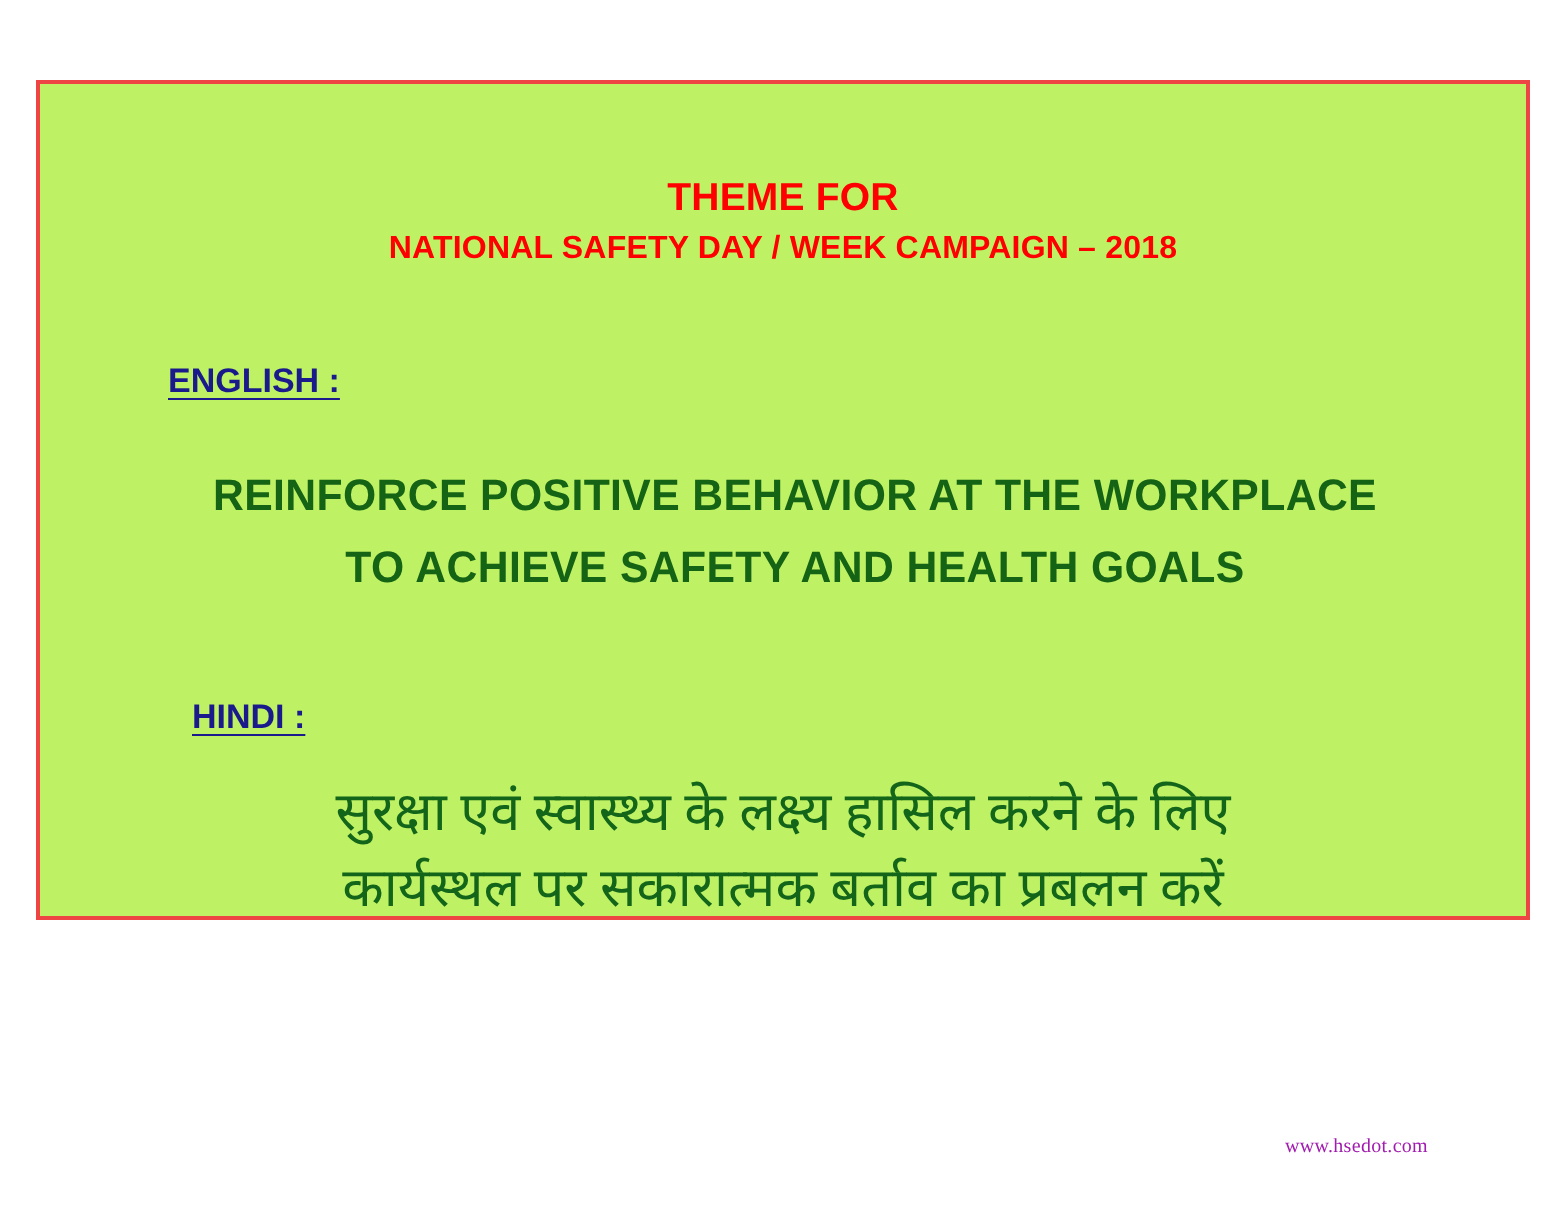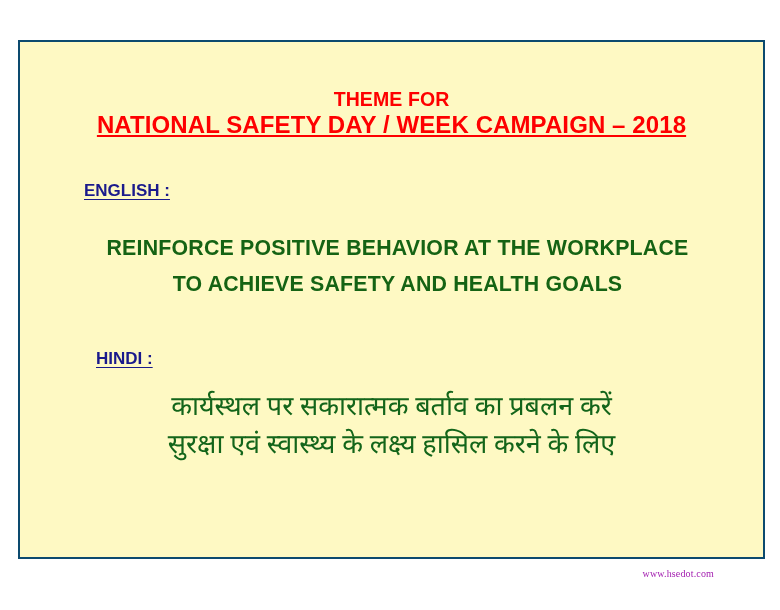--- a/index.html
+++ b/index.html
@@ -17,24 +17,24 @@
     position: relative;
     -webkit-font-smoothing: antialiased;
   }
 
   
   .poster {
     position: absolute;
     left: 18px;
     top: 40px;
     width: 747px;
-    height: 519px;
+    height: 420px;
     box-sizing: border-box;
-    border: 2px solid #0c4a6e;
-    background: #fef9c3;
+    border: 2px solid #ef4444;
+    background: #bef264;
   }
 
   
   .title-block {
     position: absolute;
     left: 0;
     right: 0;
     top: 45px;
     text-align: center;
   }
@@ -43,22 +43,21 @@
     color: #fe0000;
     font-weight: bold;
     font-size: 19.5px;
     line-height: 25px;
     letter-spacing: 0.1px;
     white-space: nowrap;
     font-family: "Liberation Sans", "DejaVu Sans", sans-serif;
   }
 
   .title-line.main {
-    font-size: 24px;
-    text-decoration: underline;
+    font-size: 16px;
   }
 
   
   .lang-label {
     position: absolute;
     color: #1a1a8c;
     font-weight: bold;
     font-size: 17px;
     line-height: 20px;
     text-decoration: underline;
@@ -143,19 +142,19 @@
   <div class="lang-label english">ENGLISH :</div>
 
   <div class="english-theme">
     <div class="theme-line">REINFORCE POSITIVE BEHAVIOR AT THE WORKPLACE</div>
     <div class="theme-line">TO ACHIEVE SAFETY AND HEALTH GOALS</div>
   </div>
 
   <div class="lang-label hindi">HINDI :</div>
 
   <div class="hindi-theme">
+    <div class="theme-line">सुरक्षा एवं स्वास्थ्य के लक्ष्य हासिल करने के लिए</div>
     <div class="theme-line">कार्यस्थल पर सकारात्मक बर्ताव का प्रबलन करें</div>
-    <div class="theme-line">सुरक्षा एवं स्वास्थ्य के लक्ष्य हासिल करने के लिए</div>
   </div>
 
 </div>
 
 <div class="watermark">www.hsedot.com</div>
 
 </body></html>

